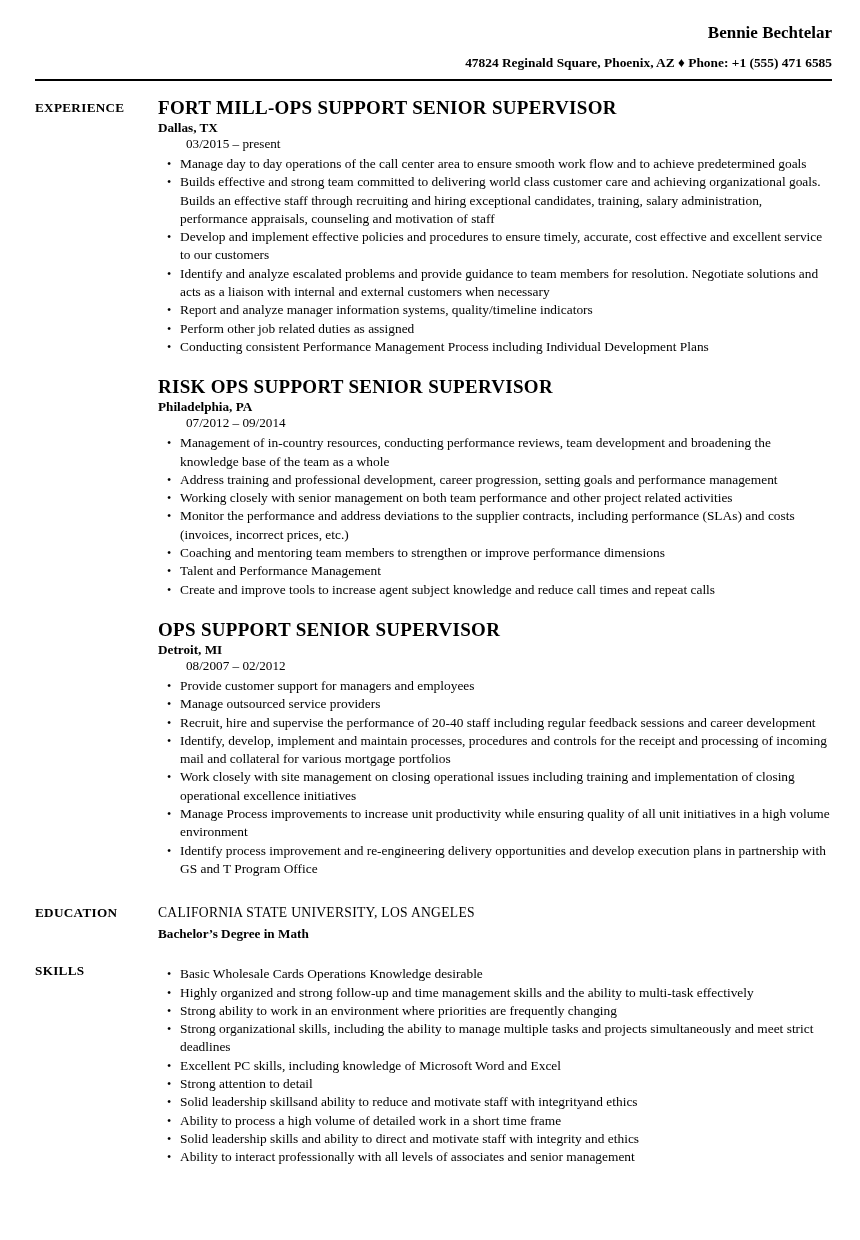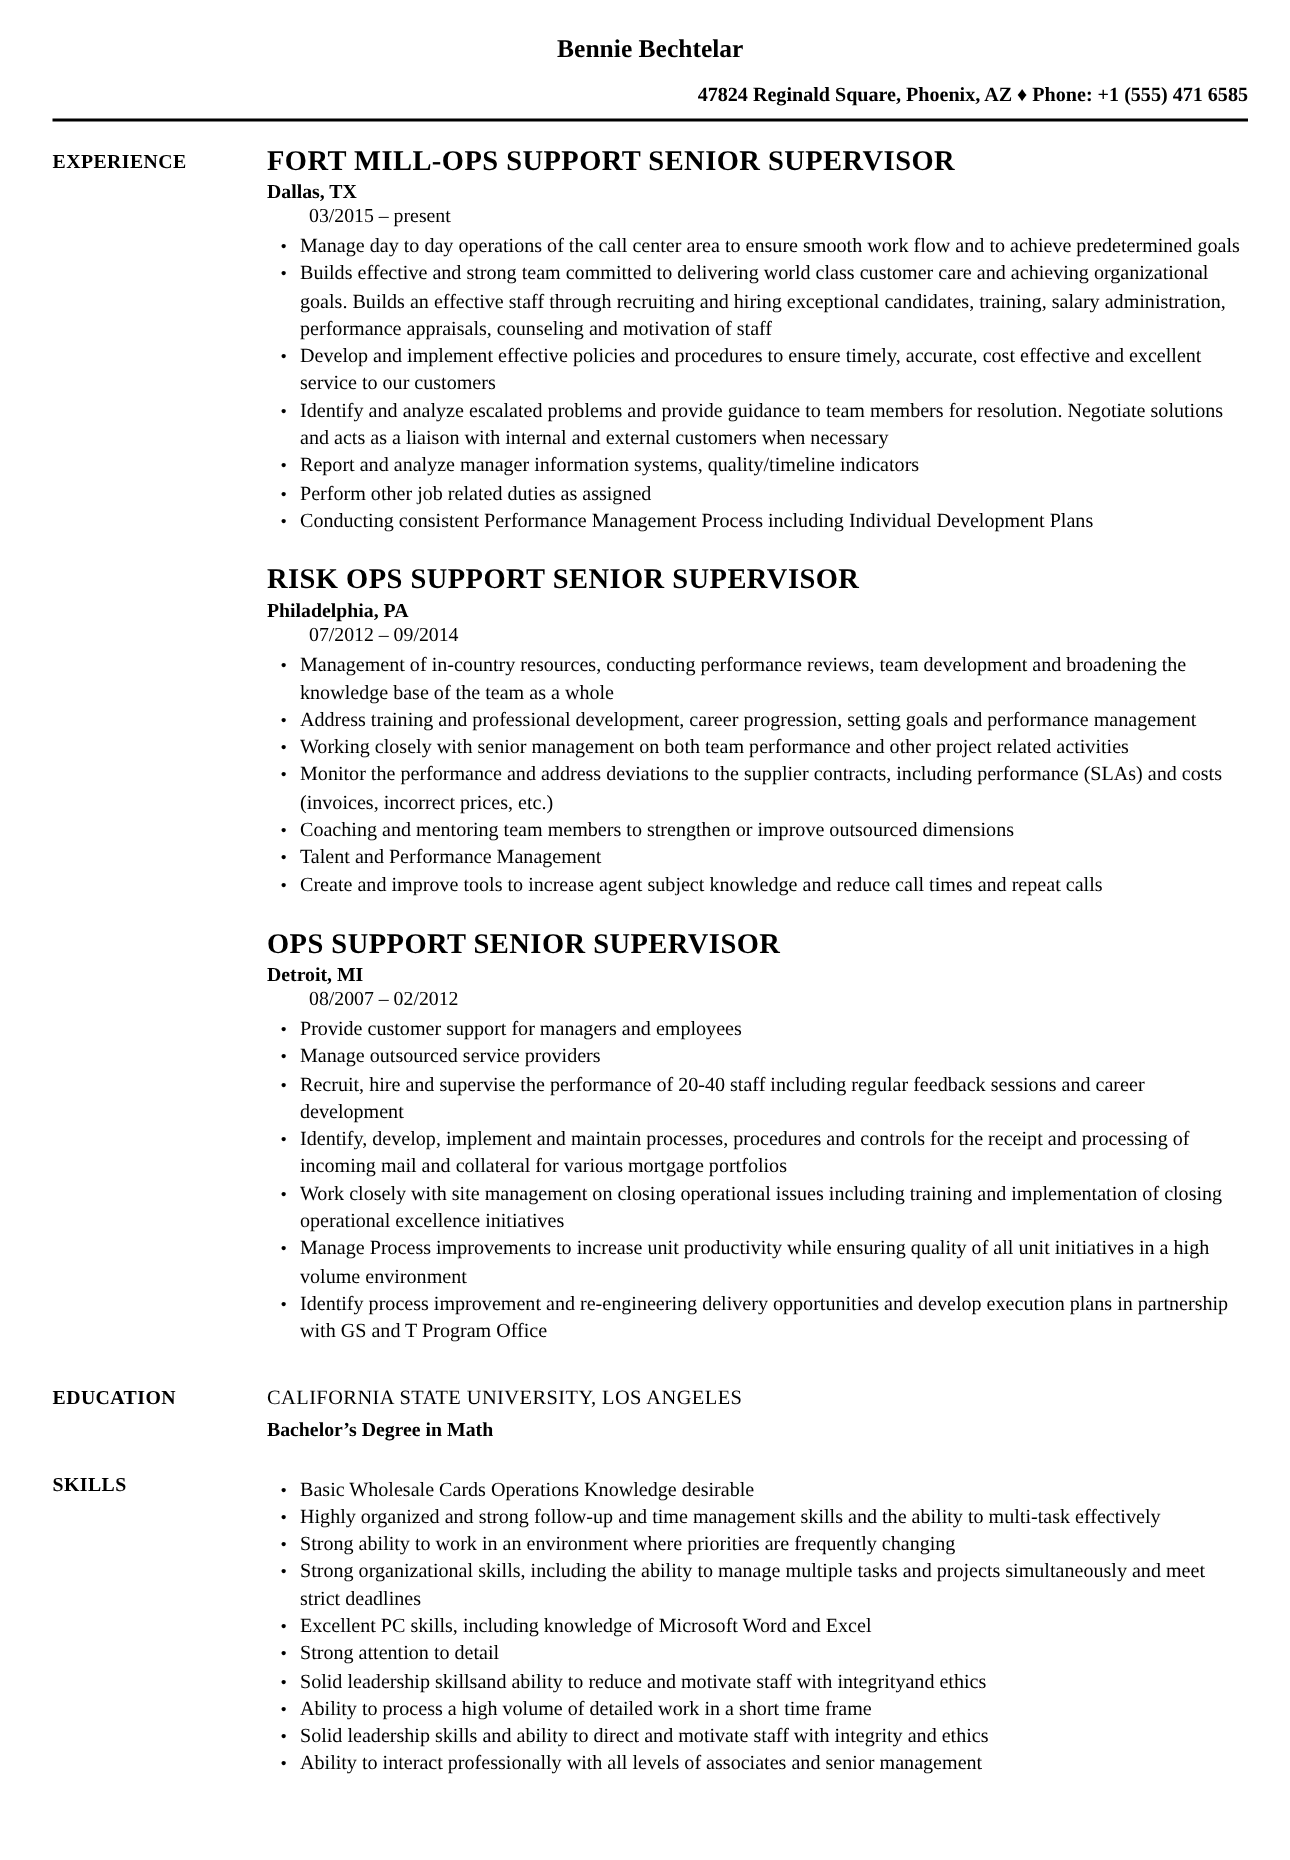--- a/index.html
+++ b/index.html
@@ -6,26 +6,26 @@
   html,body { background:#fff; }
   body {
     width:860px; height:1240px; overflow:hidden;
     color:#000;
     font-family:"Liberation Serif","DejaVu Serif",serif;
   }
   .page { width:860px; height:1240px; padding:22px 28px 0 35px; }
 
   
   .header { text-align:center; }
-  .name { font-size:17px; font-weight:bold; line-height:22px; }
+  .name { font-size:17px; font-weight:bold; line-height:22px;text-align:right; }
   .contact { font-size:13.4px; font-weight:bold; margin-top:11px;text-align:right; }
   .rule { border:none; border-top:2px solid #000; margin-top:8px; }
 
   
-  .section { display:grid; grid-template-columns:123px 1fr; margin-top:18px;gap:20px; }
+  .section { display:grid; grid-template-columns:123px 1fr; margin-top:18px; }
   .section-label { font-size:13.2px; font-weight:bold; letter-spacing:0.3px; padding-top:1px; }
 
   
   .job { margin-bottom:22px; }
   .job:last-child { margin-bottom:0; }
   .job-title { font-size:19px; font-weight:bold; letter-spacing:0.3px; line-height:18px;font-family:Liberation Serif, serif; }
   .job-location { font-size:13.2px; font-weight:bold; line-height:17px; margin-top:2px; }
   .job-dates { font-size:13.2px; line-height:16px;margin-left:28px; }
 
   
@@ -80,21 +80,21 @@
 
       <article class="job">
         <h2 class="job-title">RISK OPS SUPPORT SENIOR SUPERVISOR</h2>
         <div class="job-location">Philadelphia, PA</div>
         <div class="job-dates">07/2012 – 09/2014</div>
         <ul class="bullets">
             <li>Management of in-country resources, conducting performance reviews, team development and broadening the knowledge base of the team as a whole</li>
             <li>Address training and professional development, career progression, setting goals and performance management</li>
             <li>Working closely with senior management on both team performance and other project related activities</li>
             <li>Monitor the performance and address deviations to the supplier contracts, including performance (SLAs) and costs (invoices, incorrect prices, etc.)</li>
-            <li>Coaching and mentoring team members to strengthen or improve outsourced dimensions</li>
+            <li>Coaching and mentoring team members to strengthen or improve performance dimensions</li>
             <li>Talent and Performance Management</li>
             <li>Create and improve tools to increase agent subject knowledge and reduce call times and repeat calls</li>
           </ul>
       </article>
 
       <article class="job">
         <h2 class="job-title">OPS SUPPORT SENIOR SUPERVISOR</h2>
         <div class="job-location">Detroit, MI</div>
         <div class="job-dates">08/2007 – 02/2012</div>
         <ul class="bullets">

